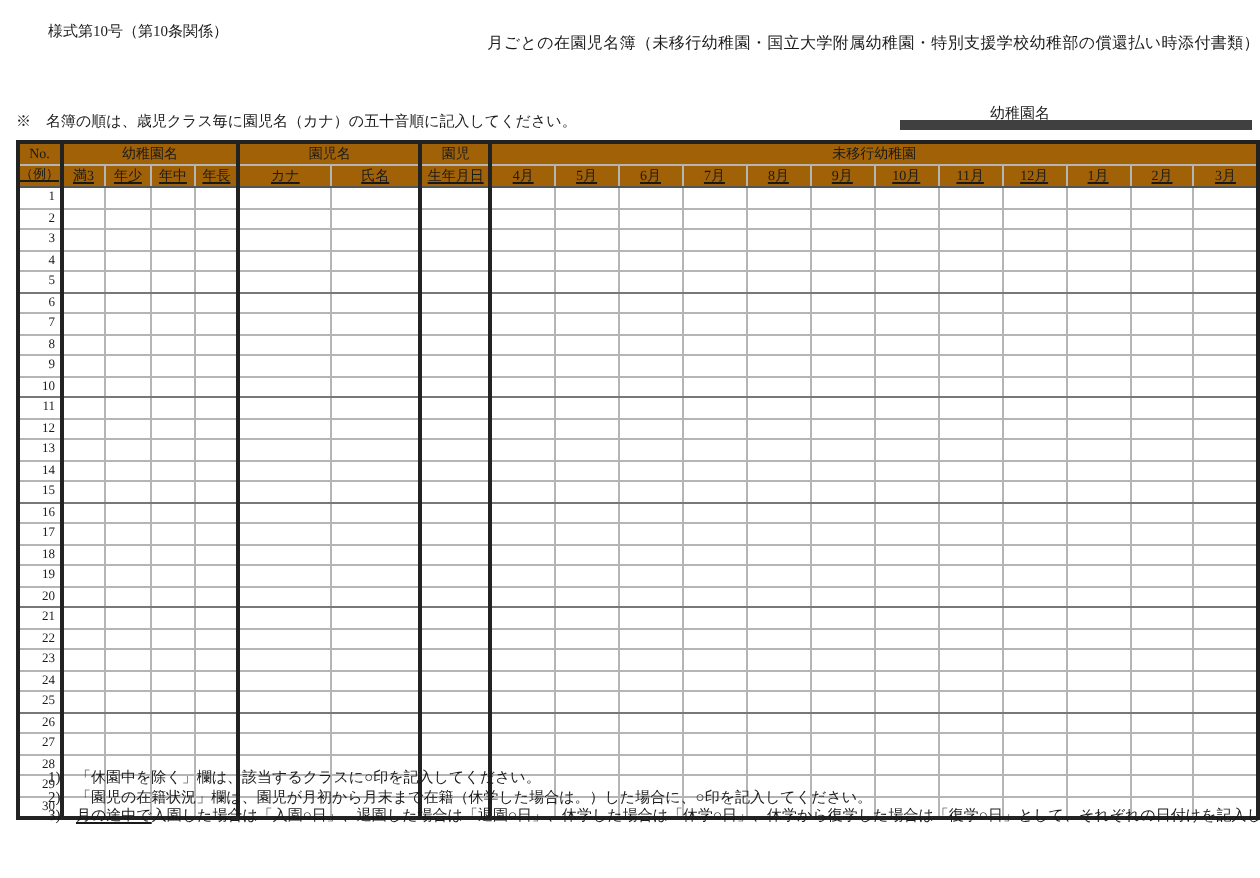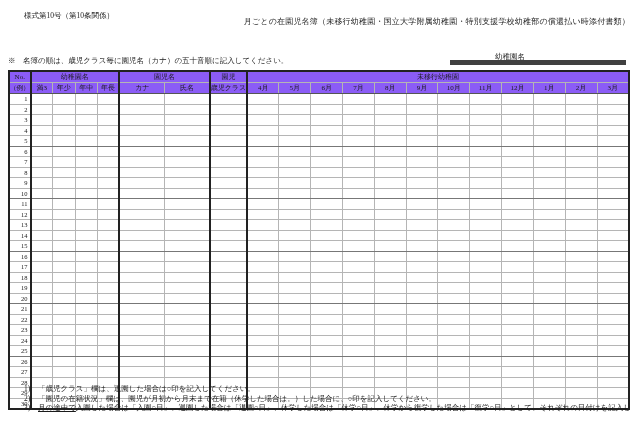--- a/index.html
+++ b/index.html
@@ -7,24 +7,24 @@
        font-family:"Liberation Serif","DejaVu Serif",serif;color:#1a1a1a;overflow:hidden;}
   .form-number{position:absolute;left:24px;top:11px;font-size:7.5px;}
   .doc-title{position:absolute;left:0;right:0;top:16px;text-align:right;font-size:8px;letter-spacing:0.2px;}
   .sort-note{position:absolute;left:8px;top:56px;font-size:7.5px;}
   .kname{position:absolute;left:450px;top:52px;width:176px;height:13px;
          border-bottom:5px solid #404040;font-size:7.5px;padding-left:45px;box-sizing:border-box;}
   table.roster{position:absolute;left:8px;top:70px;border-collapse:collapse;table-layout:fixed;
                border:2px solid #222;}
   .roster th,.roster td{border:1px solid #b5b5b5;font-weight:normal;font-size:7px;
       padding:0;overflow:hidden;white-space:nowrap;text-align:center;}
-  .roster thead th{height:10px;line-height:10px;background:#8b5cf6;}
+  .roster thead th{height:10px;line-height:10px;background:#a16207;}
   .roster tbody td{height:9.5px;line-height:9.5px;}
   .thick-r{border-right:2px solid #222 !important;}
-  .roster thead tr.sub th{border-bottom:1.5px solid #555;}
+  .roster thead tr.sub th{border-bottom:1.5px solid #555;text-decoration:underline;}
   tr.group-end td{border-bottom:1px solid #777;}
   td.c-no{text-align:right;padding-right:2px;font-size:6.5px;}
   th.h-rei{font-size:6.5px;}
   .fn{position:absolute;left:24px;top:384px;font-size:7.5px;line-height:9.6px;}
   .fn-row{white-space:nowrap;}
   .fn-num{display:inline-block;width:14px;}
   .u{text-decoration:underline;}
 </style>
 </head>
 <body>
@@ -69,21 +69,21 @@
       <th colspan="12">未移行幼稚園</th>
     </tr>
     <tr class="sub">
       <th class="h-rei thick-r">（例）</th>
       <th>満3</th>
       <th>年少</th>
       <th>年中</th>
       <th class="thick-r">年長</th>
       <th>カナ</th>
       <th class="thick-r">氏名</th>
-      <th class="thick-r">歳児クラス</th>
+      <th class="thick-r">生年月日</th>
     <th>4月</th>
         <th>5月</th>
         <th>6月</th>
         <th>7月</th>
         <th>8月</th>
         <th>9月</th>
         <th>10月</th>
         <th>11月</th>
         <th>12月</th>
         <th>1月</th>
@@ -749,16 +749,16 @@
         <td></td>
         <td></td>
         <td></td>
         <td></td>
         <td></td>
       </tr>
     </tbody>
 </table>
 
 <div class="fn">
-  <div class="fn-row"><span class="fn-num">1)</span><span>「歳児クラス」欄は、退園した場合は○印を記入してください。</span></div>
+  <div class="fn-row"><span class="fn-num">1)</span><span>「休園中を除く」欄は、該当するクラスに○印を記入してください。</span></div>
   <div class="fn-row"><span class="fn-num">2)</span><span>「園児の在籍状況」欄は、園児が月初から月末まで在籍（休学した場合は。）した場合に、○印を記入してください。</span></div>
   <div class="fn-row"><span class="fn-num">3)</span><span class="u">月の途中で</span><span>入園した場合は「入園○日」、退園した場合は「退園○日」、休学した場合は「休学○日」、休学から復学した場合は「復学○日」として、それぞれの日付けを記入してください。</span></div>
 </div>
 
 </body></html>

